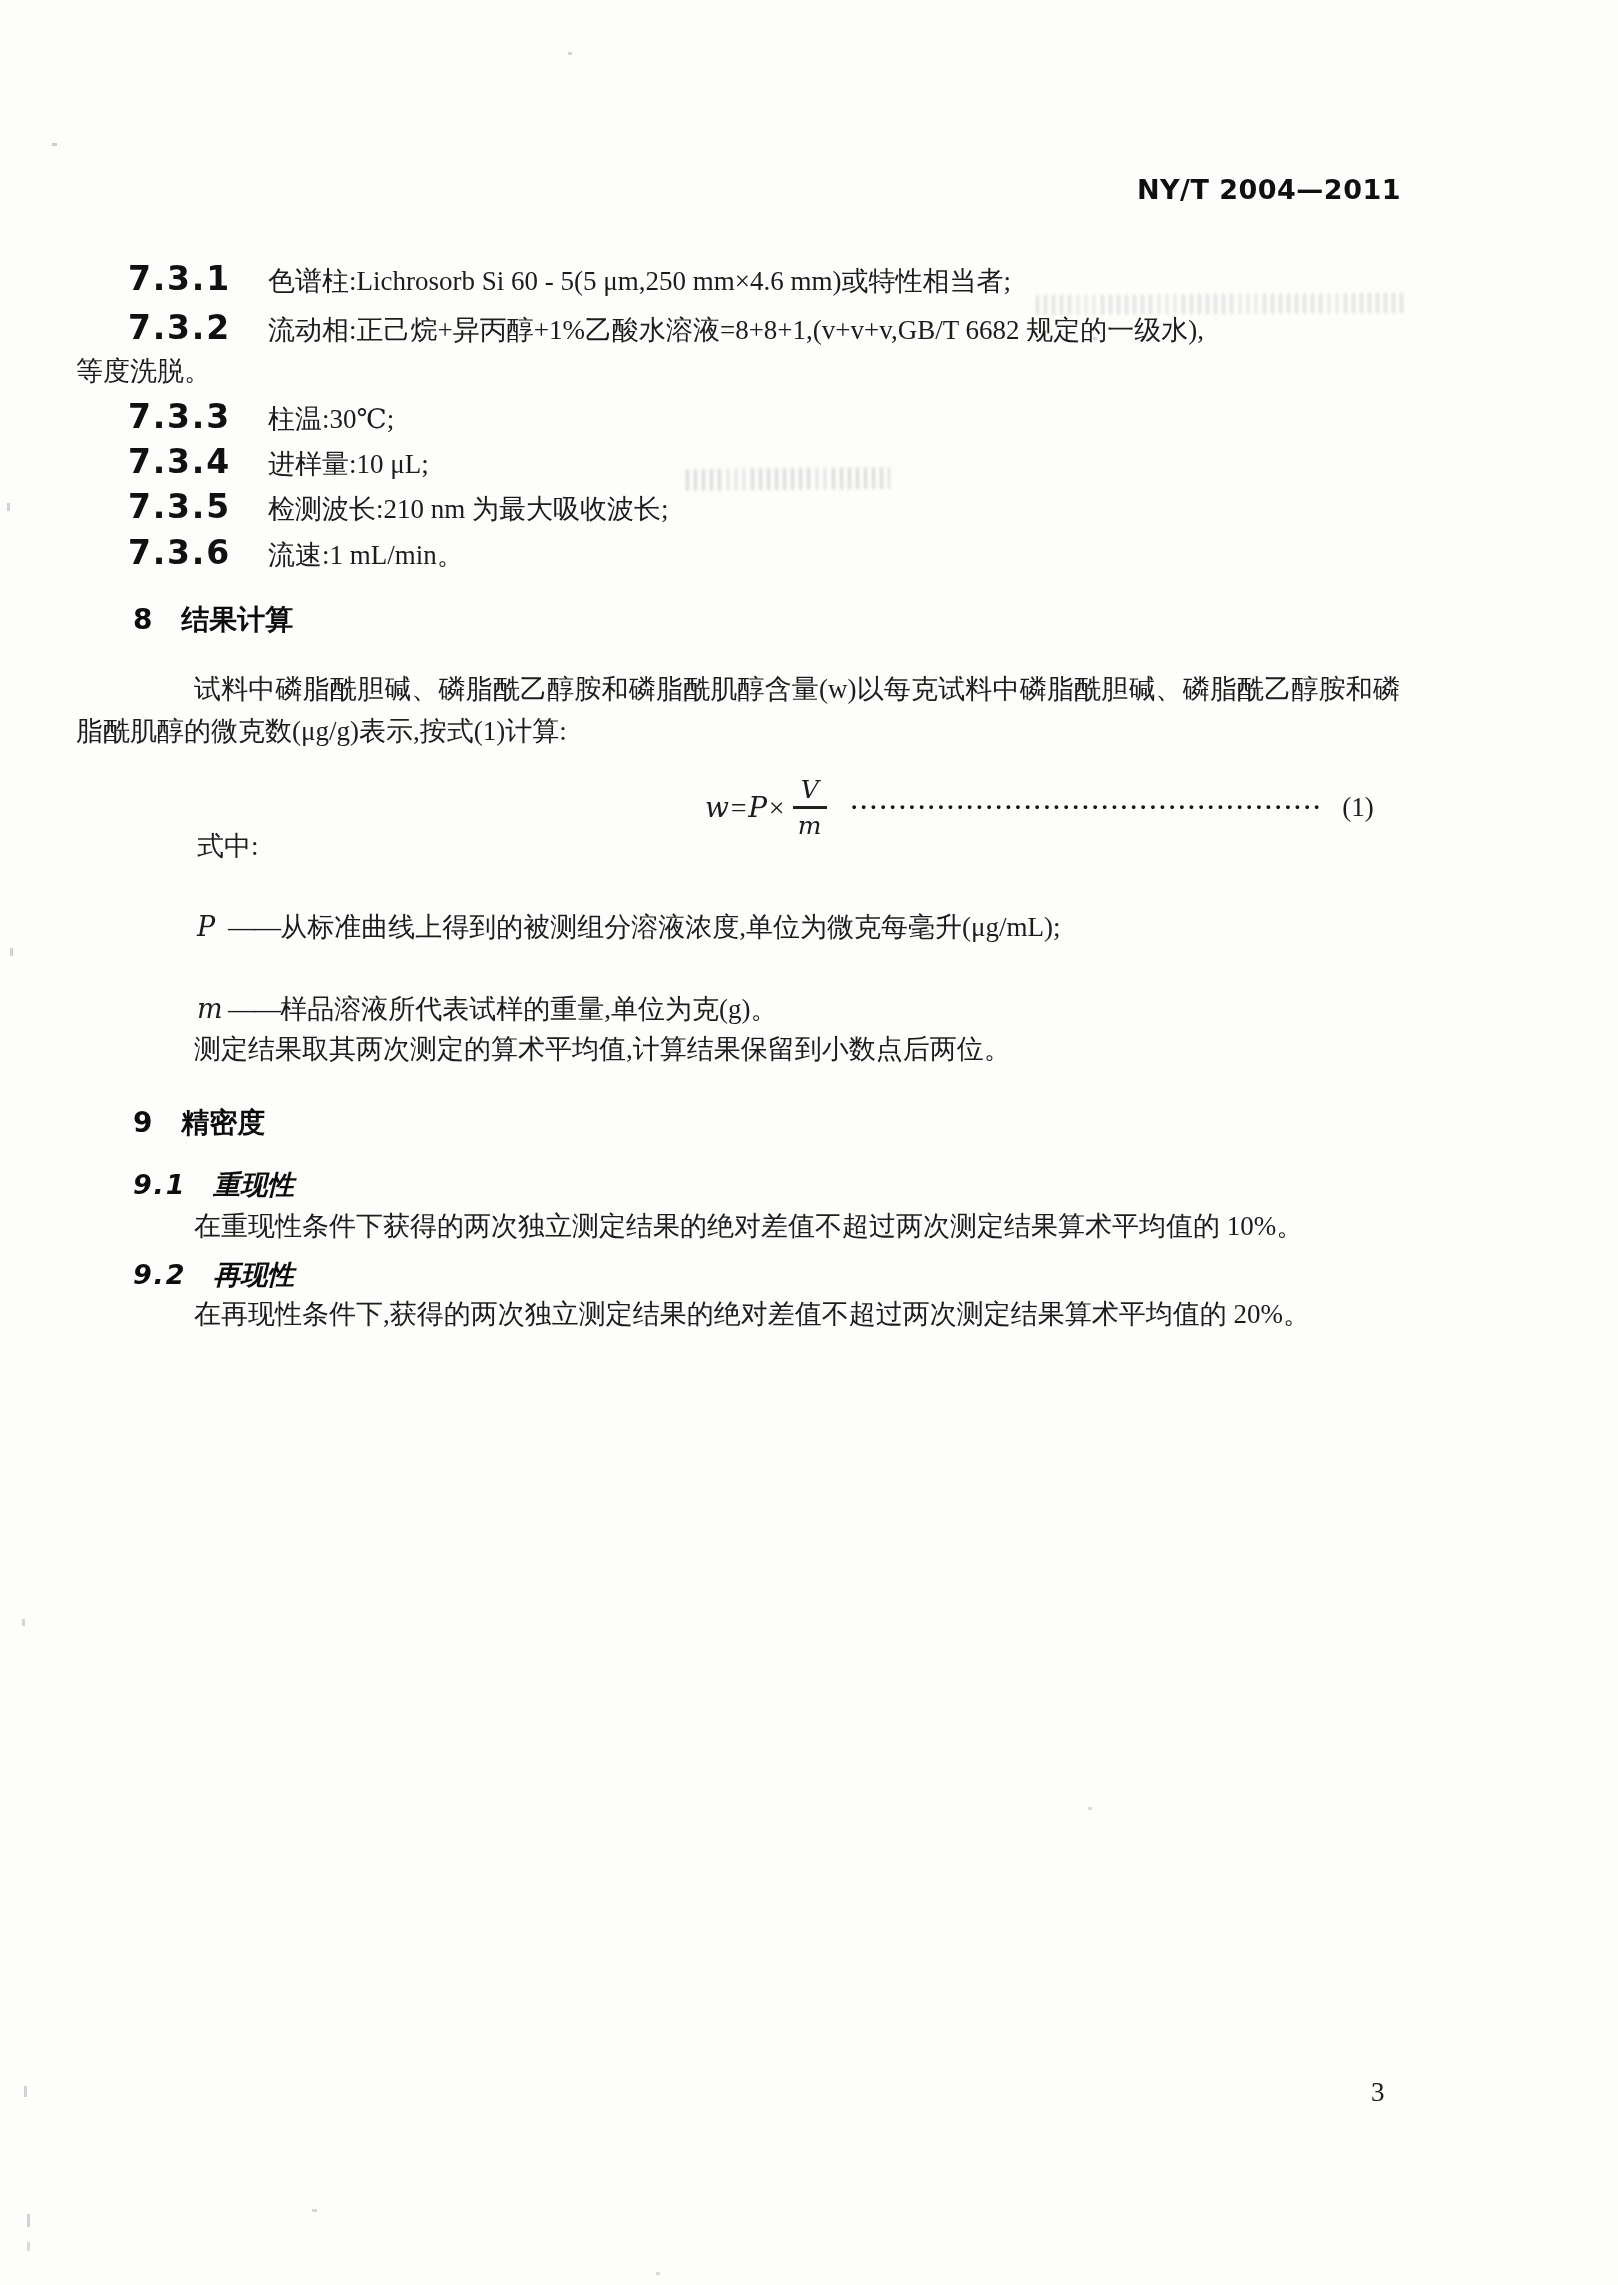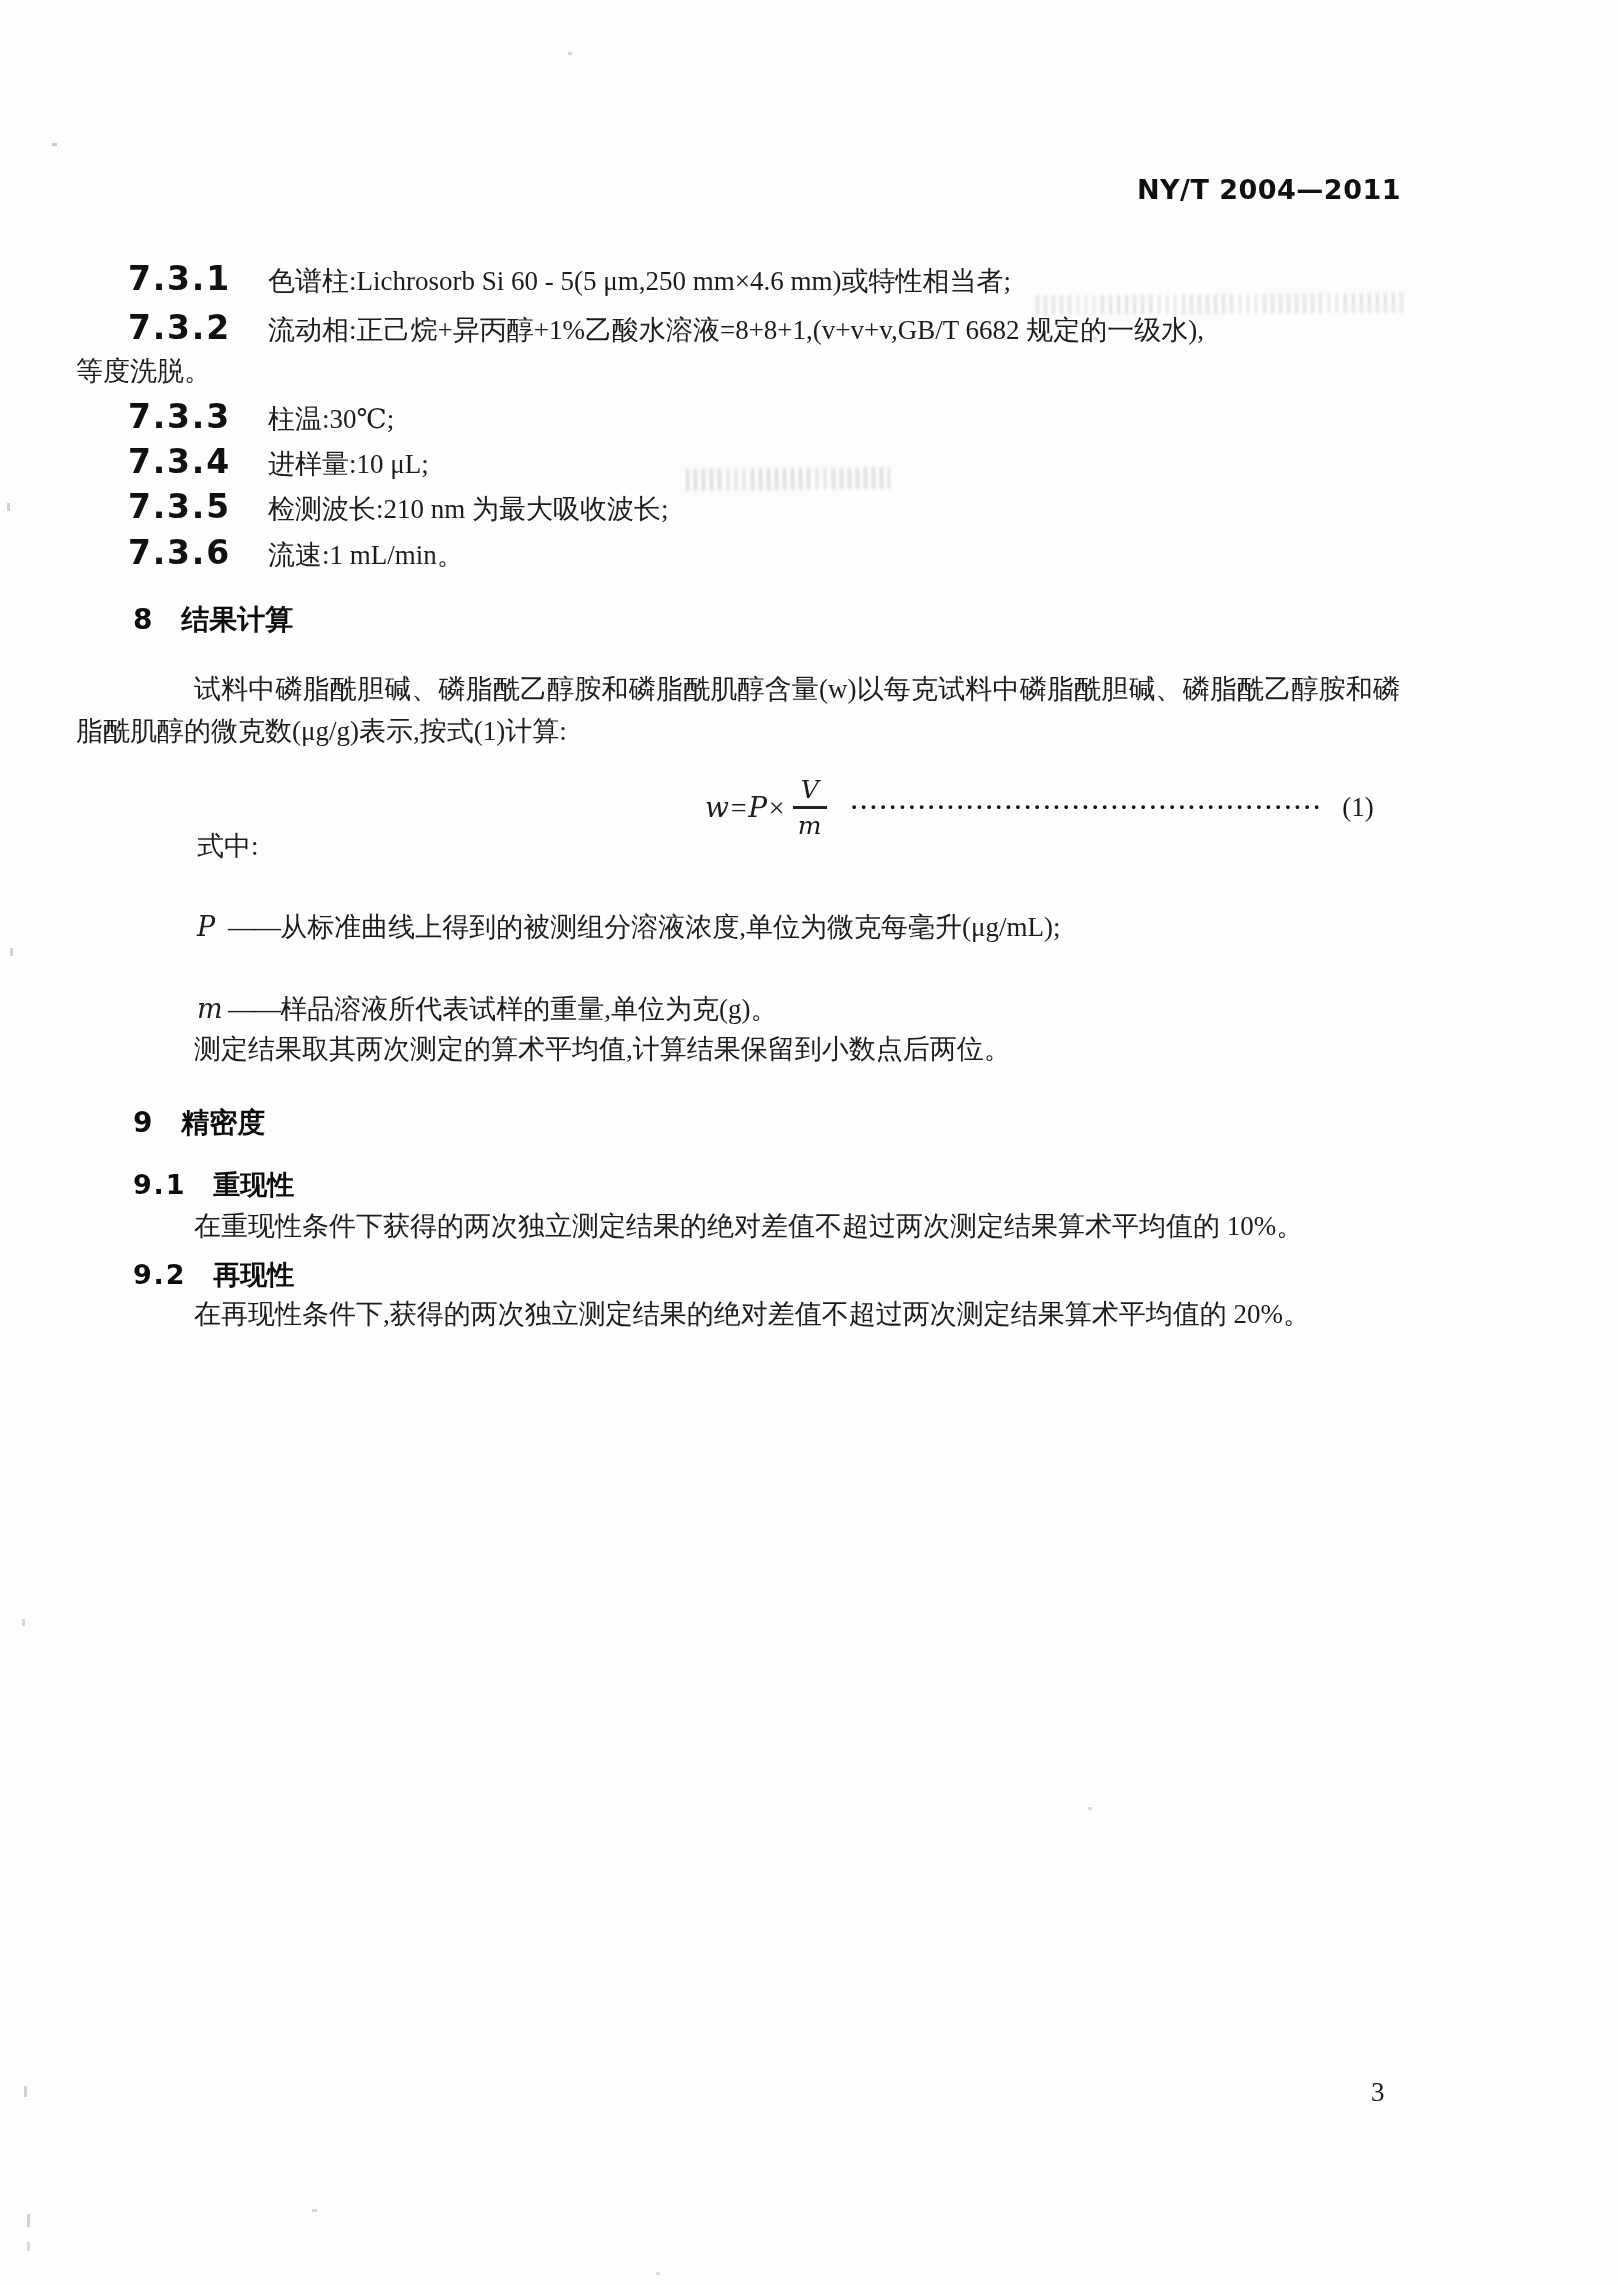--- a/index.html
+++ b/index.html
@@ -25,21 +25,21 @@
     display:inline-block;min-width:74px;margin-right:37px;
     font-family:"DejaVu Sans","Liberation Sans",sans-serif;
     font-weight:700;font-size:33px;letter-spacing:1.8px;color:#111;
   }
   .cont{left:76px;font-size:27px;line-height:36px;white-space:nowrap;}
   
   .heading{left:133px;font-family:"DejaVu Sans","Liberation Sans",sans-serif;
     font-weight:700;font-size:28px;color:#0d0d0d;white-space:nowrap;line-height:36px;text-align:right;}
   .heading .hnum{margin-right:27px;letter-spacing:1.8px;}
   .subheading{left:133px;font-family:"DejaVu Sans","Liberation Sans",sans-serif;
-    font-weight:700;font-size:27px;color:#0d0d0d;white-space:nowrap;line-height:36px;}
+    font-weight:700;font-size:27px;color:#0d0d0d;white-space:nowrap;line-height:36px;font-style:italic;}
   .subheading .hnum{margin-right:27px;letter-spacing:1.8px;}
   
   .para{left:76px;width:1324px;font-size:27px;line-height:42px;
     text-align:justify;text-indent:118px;}
   .oneline{left:76px;width:1357px;font-size:27px;line-height:36px;
     text-indent:118px;white-space:nowrap;}
   .where{left:197px;font-size:27px;line-height:36px;}
   .def{left:197px;font-size:27px;line-height:36px;white-space:nowrap;}
   .it{font-style:italic;font-family:"DejaVu Serif","Liberation Serif",serif;}
   .def .sym{display:inline-block;min-width:31px;}

